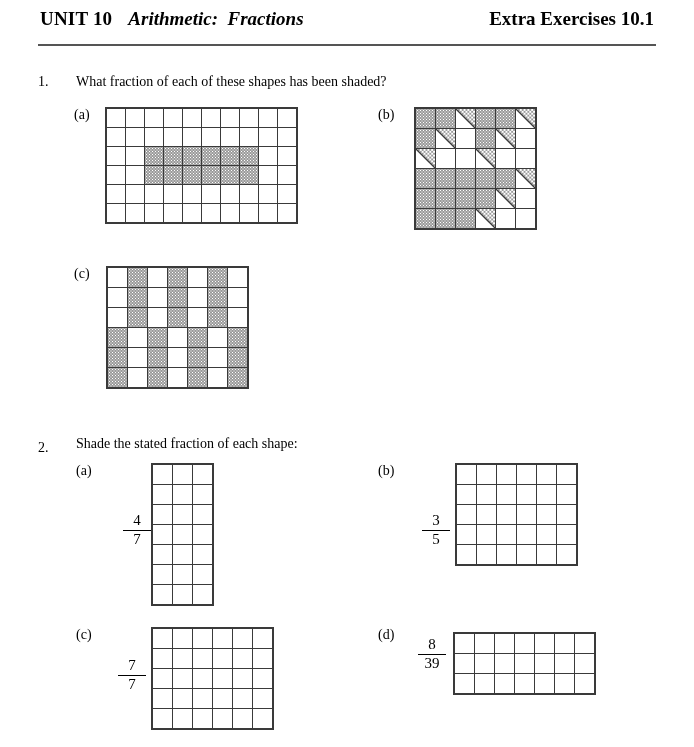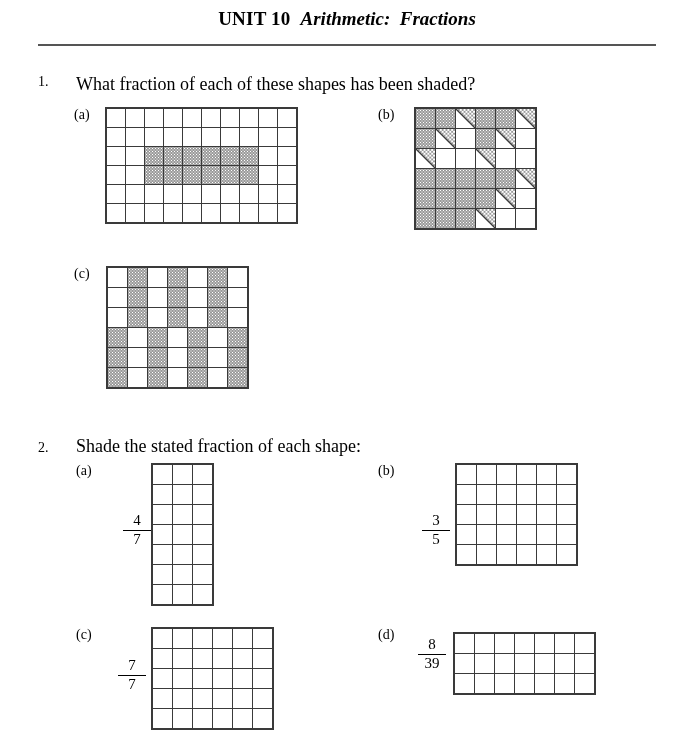--- a/index.html
+++ b/index.html
@@ -22,33 +22,32 @@
     left: 0; top: 0;
     width: 694px;
     height: 52px;
   }
   #header-inner {
     position: absolute;
     left: 40px; top: 8px;
     width: 614px;
     display: flex;
     align-items: baseline;
-    justify-content: center;
   }
   .hdr-unit {
     font-size: 19px;
     font-weight: bold;
     letter-spacing: 0.2px;
     white-space: pre;
   }
   .hdr-title {
     font-size: 19px;
     font-weight: bold;
     font-style: italic;
-    margin-left: 10px;
+    margin-left: 16px;
     white-space: pre;
   }
   .hdr-right {
     font-size: 19px;
     font-weight: bold;
     margin-left: auto;
     white-space: pre;
   }
   #header-rule {
     position: absolute;
@@ -58,21 +57,21 @@
     background: #555555;
   }
 
   
   .q-num {
     position: absolute;
     font-size: 14px;
   }
   .q-text {
     position: absolute;
-    font-size: 18px;
+    font-size: 14px;
     white-space: nowrap;
   }
   .part-label {
     position: absolute;
     font-size: 14px;
   }
 
   
   .grid {
     position: absolute;
@@ -125,20 +124,21 @@
   }
   .frac .den { display: block; }
 </style>
 </head>
 <body>
 
 <div id="header">
   <div id="header-inner">
     <span class="hdr-unit">UNIT 10</span>
     <span class="hdr-title">Arithmetic:  Fractions</span>
+    <span class="hdr-right">Extra Exercises 10.1</span>
   </div>
   <div id="header-rule"></div>
 </div>
 
 <div class="q-num" style="left:38px; top:74px;">1.</div>
 <div class="q-text" style="left:76px; top:74px;">What fraction of each of these shapes has been shaded?</div>
 
 <div class="part-label" style="left:74px; top:107px;">(a)</div>
 <div class="grid" id="g1a" style="left:105px; top:107px; grid-template-columns:repeat(10,18px); grid-template-rows:repeat(6,18px);">
     <div class="cell"></div>

